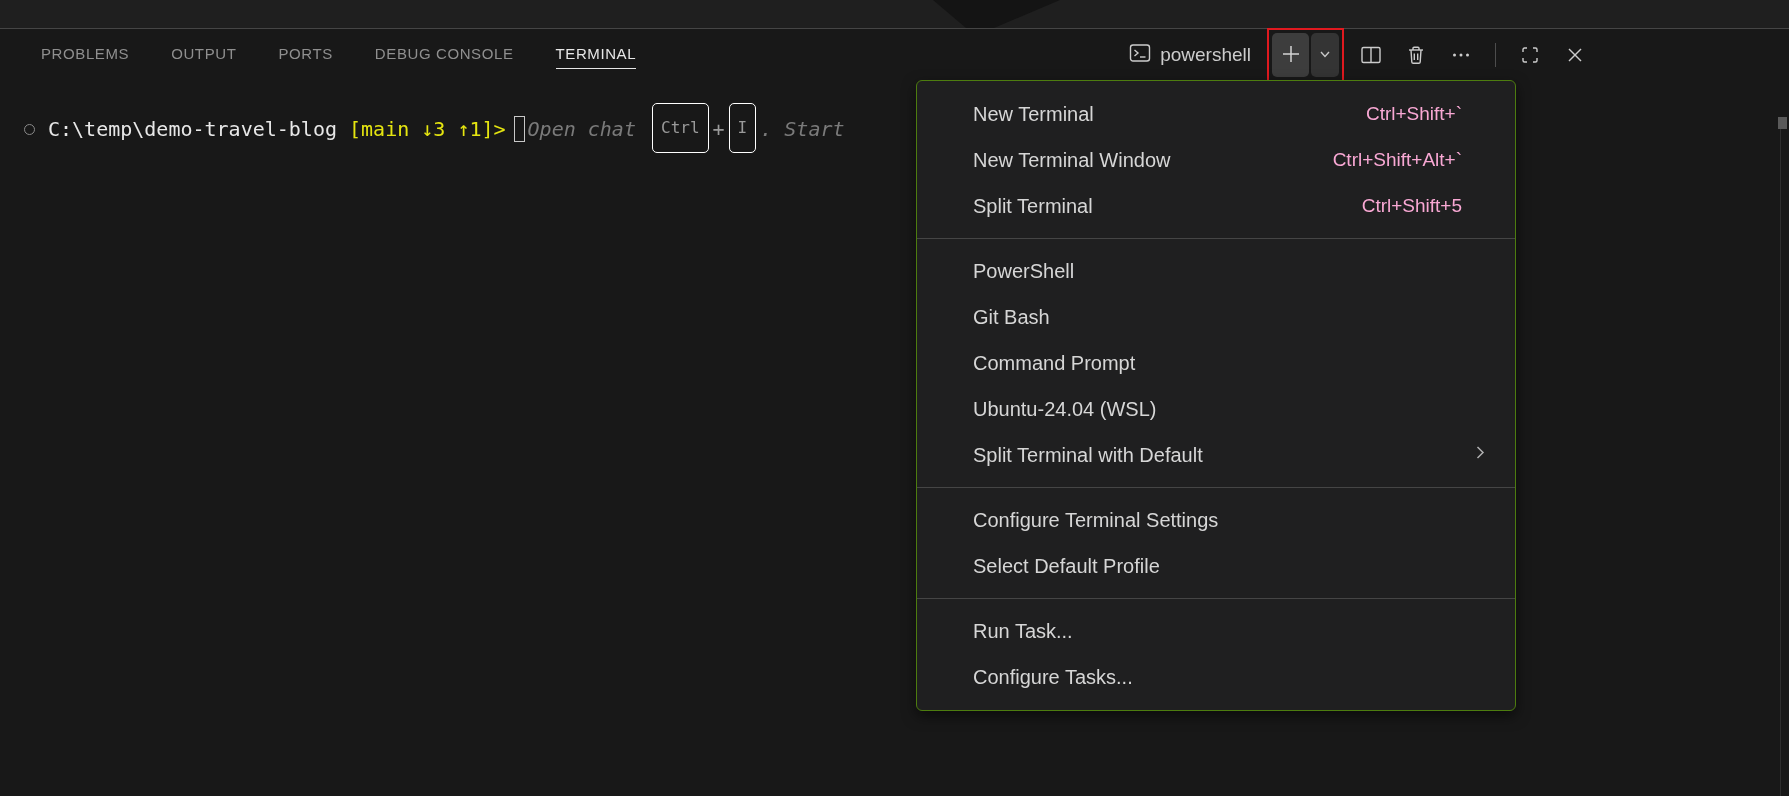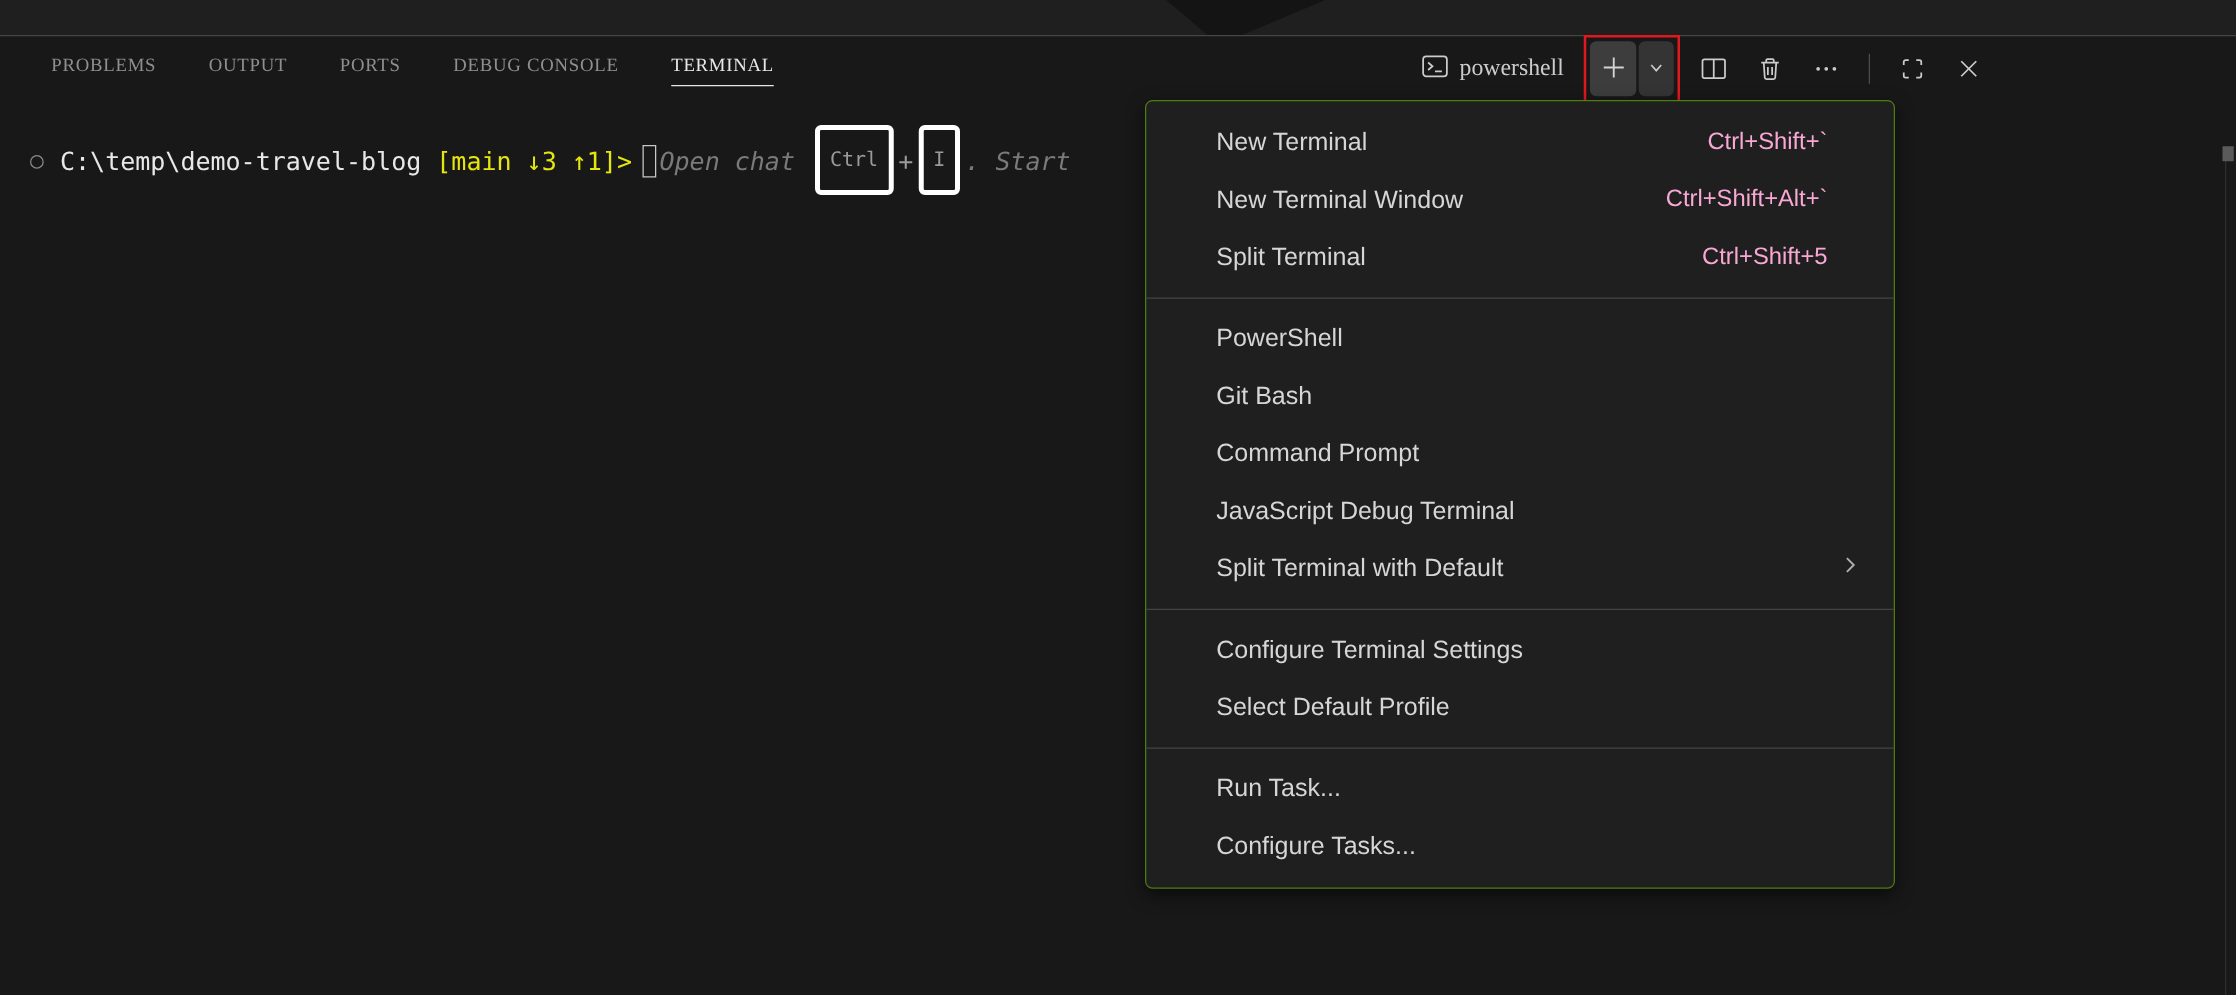--- a/index.html
+++ b/index.html
@@ -18,21 +18,21 @@
   }
   .notch {
     position:absolute; left:933px; top:0; width:127px; height:28px;
     background:#141414;
     clip-path:polygon(0 0, 100% 0, 48% 100%, 26% 100%);
   }
 
   
   .panel-header {
     position:absolute; left:0; top:30px; width:1614px; height:50px;
-    display:flex; font-family:Liberation Serif, serif;
+    display:flex; 
   }
   .tabs { display:flex; gap:42px; padding-left:41px; align-items:center; }
   .tab {
     font-size:15px; letter-spacing:0.6px; color:#8f8f8f;
     text-transform:uppercase; cursor:pointer; position:relative;
     padding:6px 0 9px 0;
   }
   .tab.active { color:#e7e7e7; }
   .tab.active::after {
     content:""; position:absolute; left:0; right:0; bottom:2px;
@@ -78,21 +78,21 @@
   }
   .path-seg { color:#e8e8e8; }
   .git-seg  { color:#e5e510;text-align:right; }
   .cursor-box {
     width:11px; height:26px; border:1.5px solid #c8c8c8; margin:0 3px 0 8px;
     flex:0 0 auto;
   }
   .ghost { color:#7a7a7a; font-style:italic; }
   .keycap {
     display:inline-block; font-style:normal; color:#9a9a9a;
-    border:4px solid #ffffff; border-radius:5px; padding:12px 8px;
+    border:1px solid #ffffff; border-radius:5px; padding:12px 8px;
     font-size:16px; line-height:24px; margin:0 4px; transform:translateY(-1px);
   }
   .ghost-plus { color:#9a9a9a; font-style:normal; }
 
   .term-scroll-line { position:absolute; right:18px; top:37px; bottom:0; width:1px; background:#2e2e2e; }
   .term-scroll-thumb { position:absolute; right:12px; top:37px; width:9px; height:12px; background:#5a5a5a; cursor:grab; }
 
   
   .ctx-menu {
     position:absolute; left:916px; top:80px; width:600px;
@@ -239,21 +239,21 @@
   <div class="ctx-item">
     <span>PowerShell</span>
   </div>
   <div class="ctx-item">
     <span>Git Bash</span>
   </div>
   <div class="ctx-item">
     <span>Command Prompt</span>
   </div>
   <div class="ctx-item">
-    <span>JavaScript Debug Terminal</span>
+    <span>Ubuntu-24.04 (WSL)</span>
   </div>
   <div class="ctx-item">
     <span>Split Terminal with Default</span>
     <span class="submenu-arrow">
       <svg width="18" height="18" viewBox="0 0 18 18" fill="none" stroke="#b0b0b0" stroke-width="1.5">
         <polyline points="6.5,3.5 12,9 6.5,14.5"></polyline>
       </svg>
     </span>
   </div>
 

